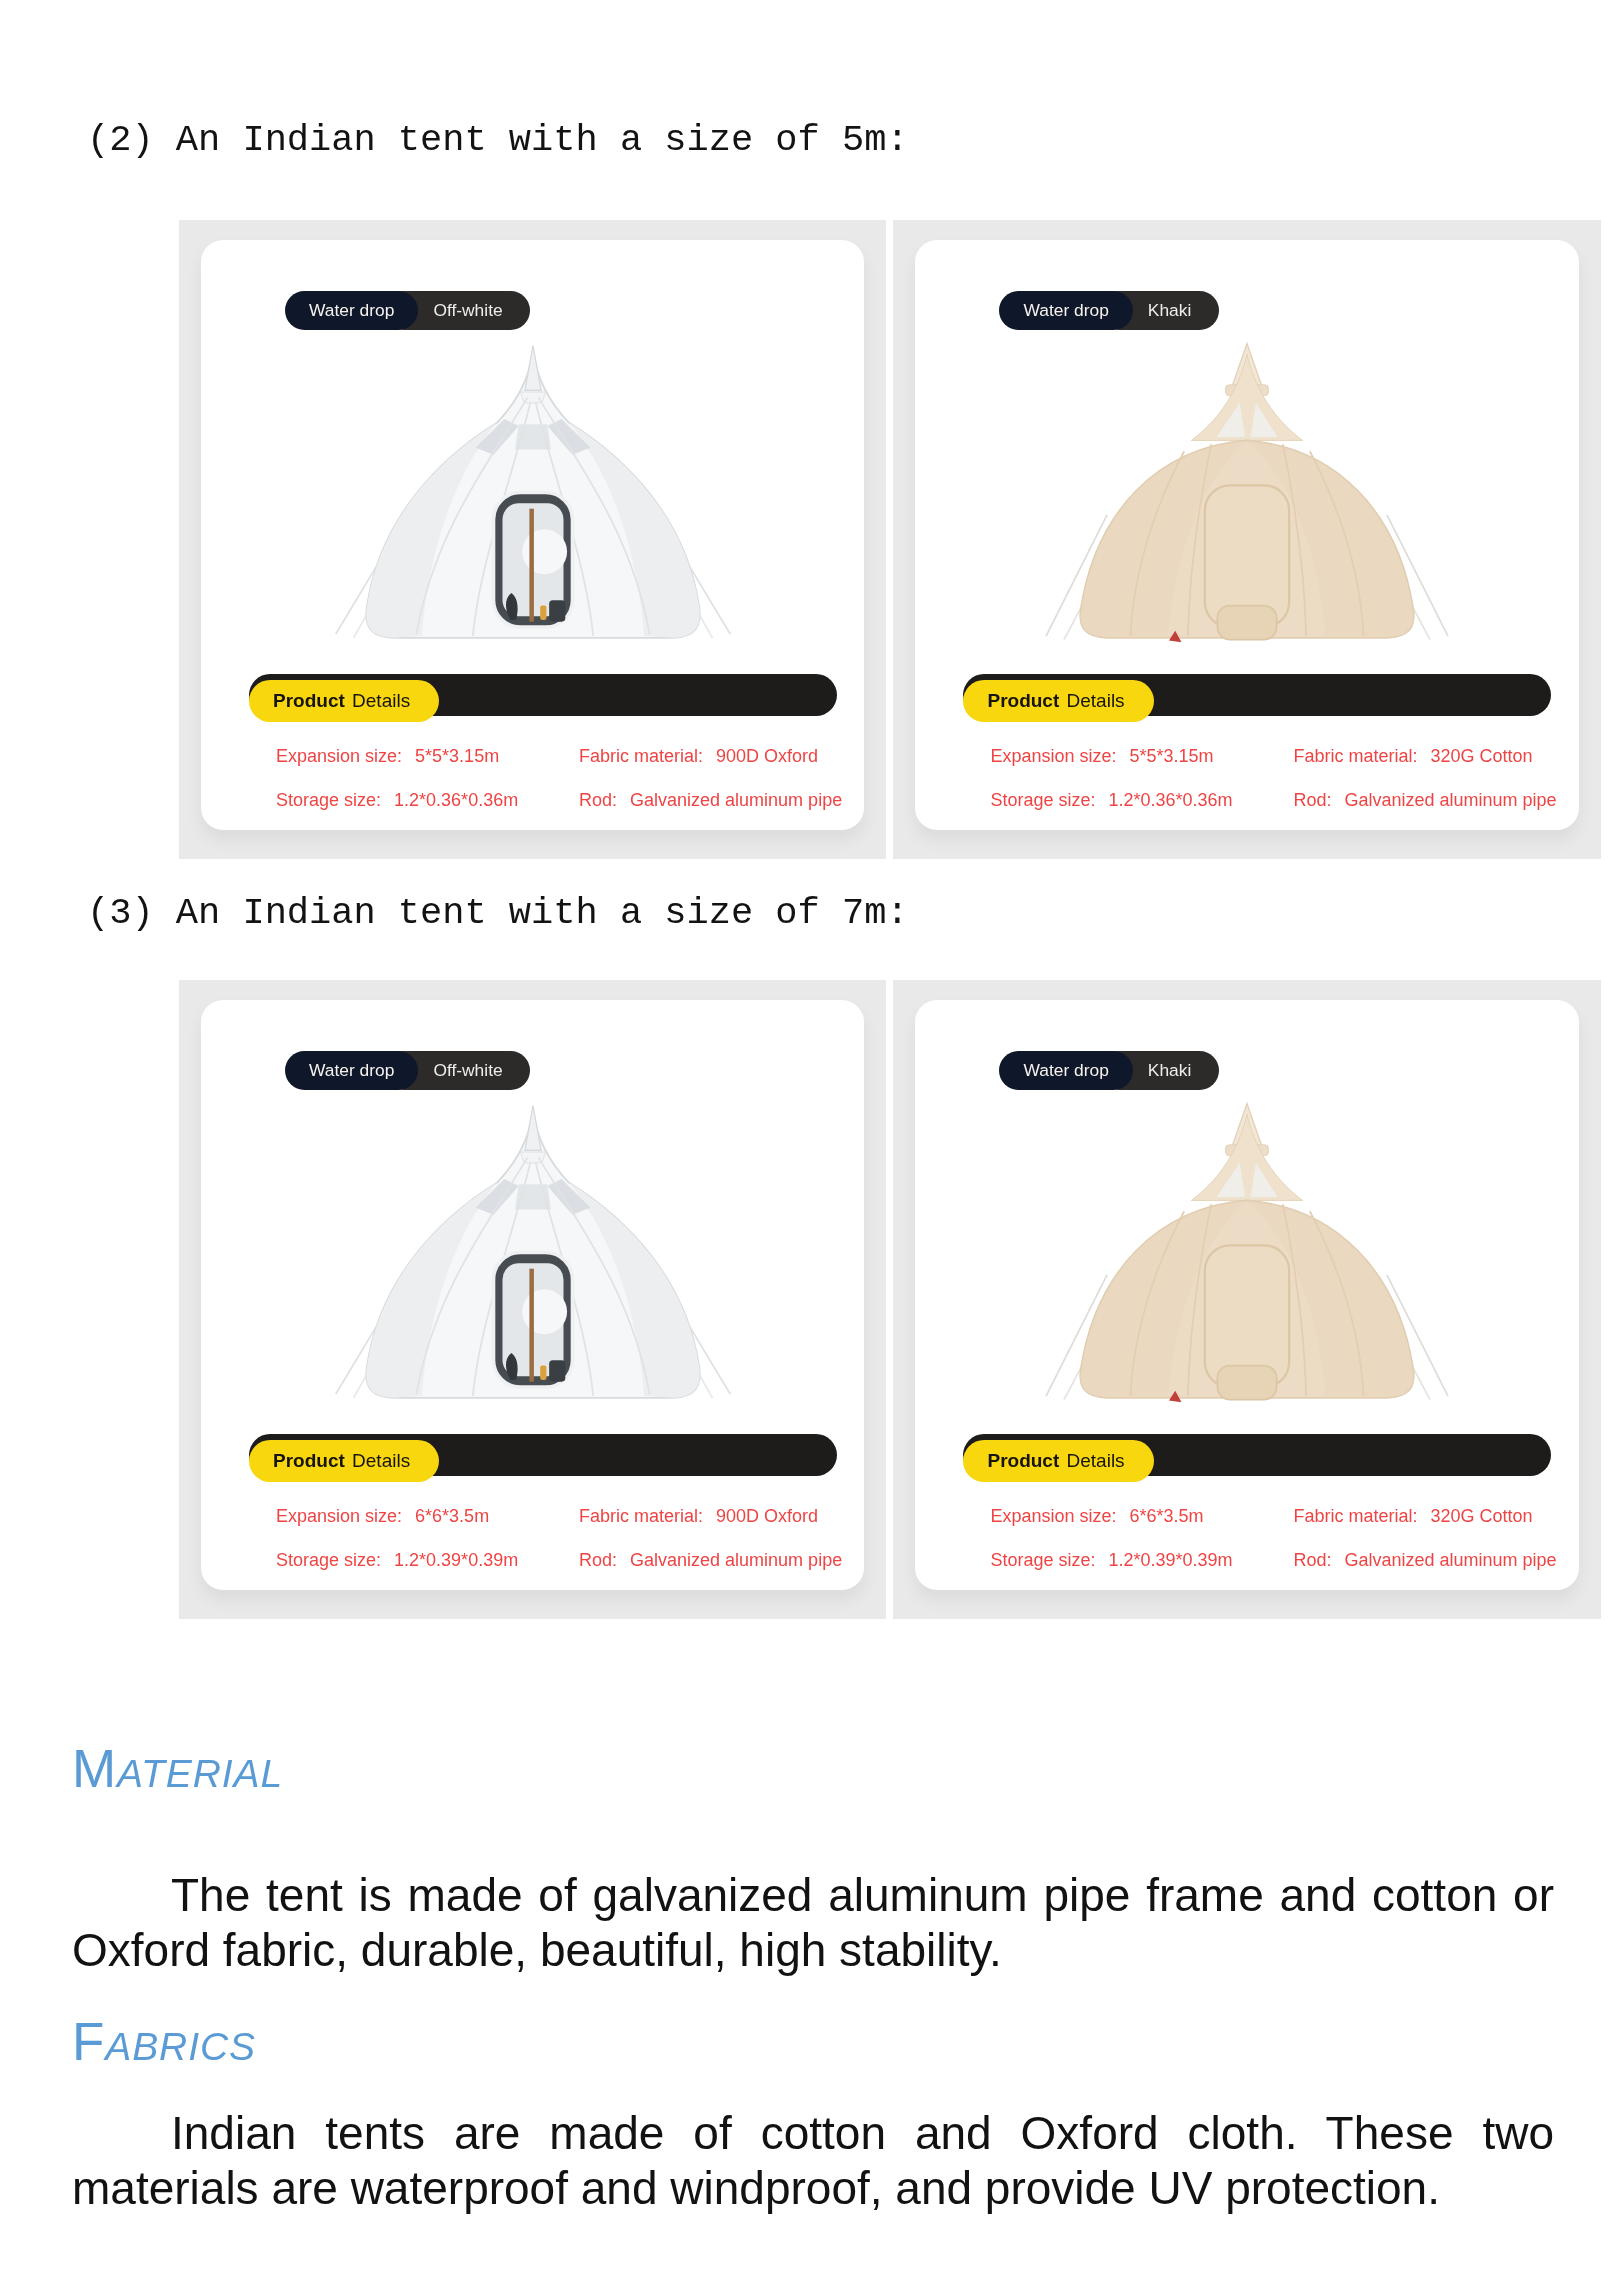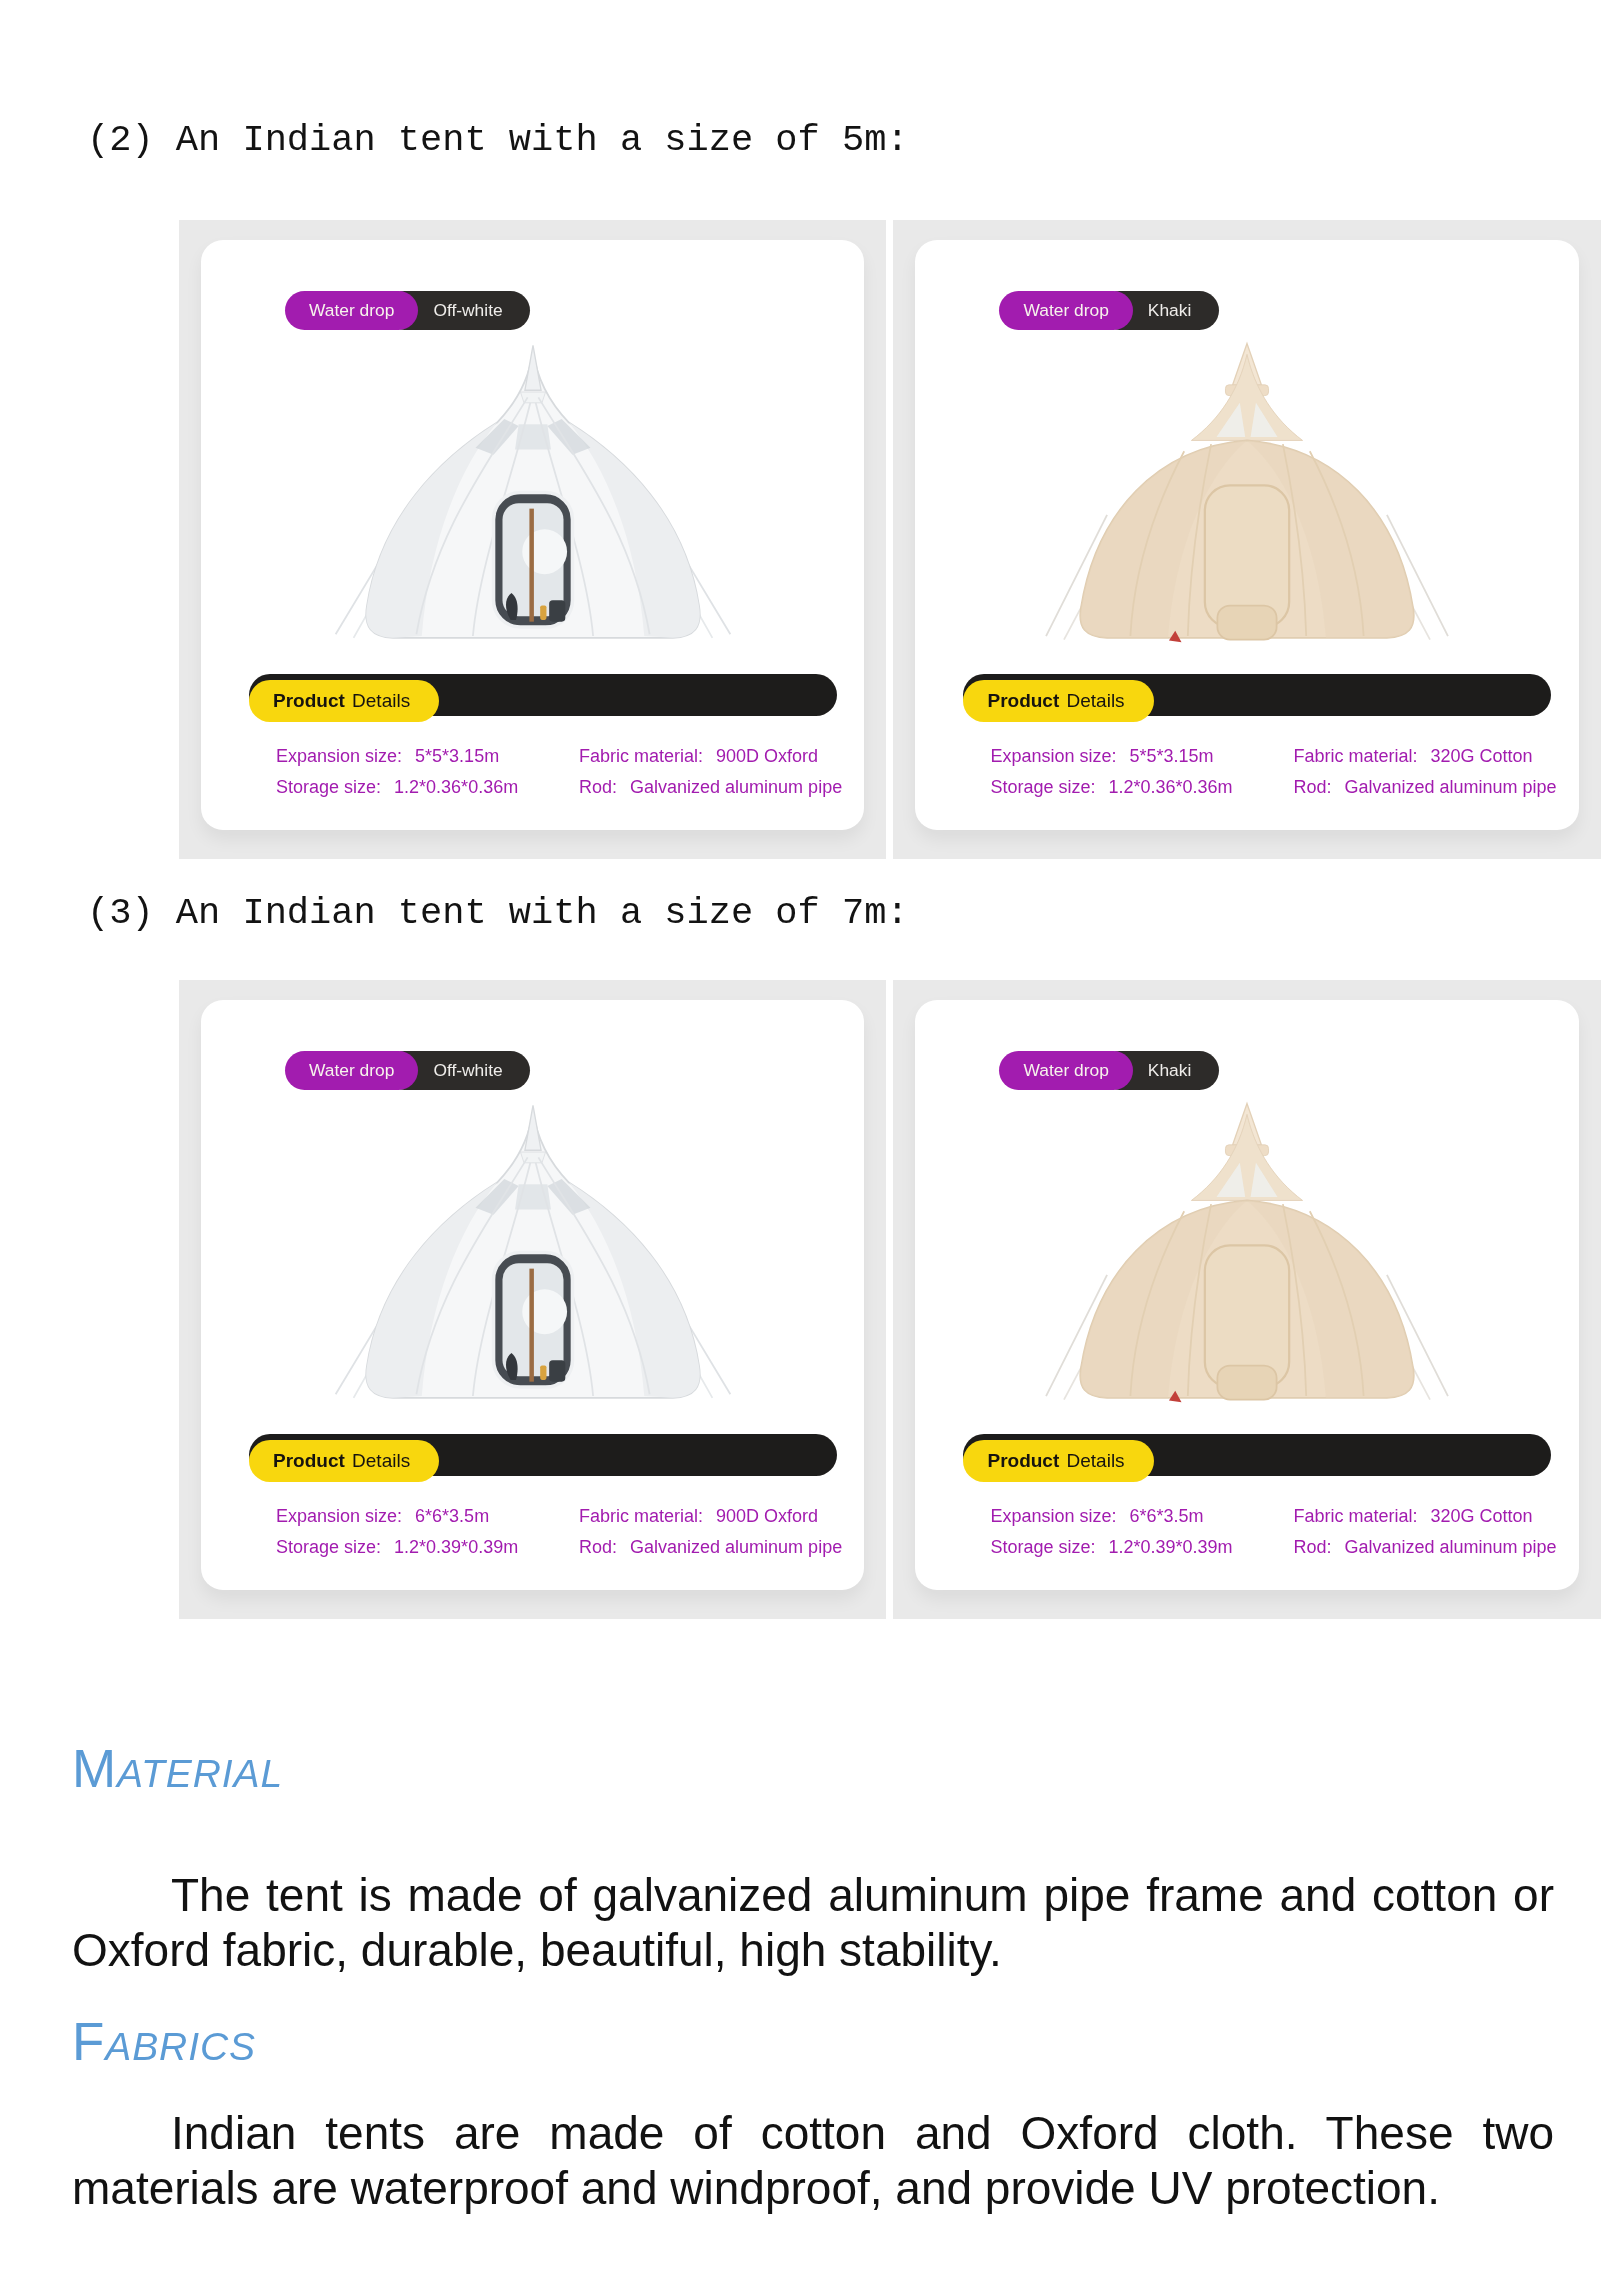--- a/index.html
+++ b/index.html
@@ -23,39 +23,39 @@
   .card {
     position:relative; background:#ffffff; border-radius:22px; height:590px;
     box-shadow:0 9.2px 16.5px rgba(0,0,0,0.06);
     overflow:hidden;
   }
   .chip-row { display:flex; align-items:center; padding:51px 0 0 84px; position:relative; }
   .chip {
     font-size:17.4px; line-height:17.4px; border-radius:917px; white-space:nowrap;
   }
   .chip-tan {
-    position:relative; z-index:2; background:#a21caf; color:#f7f3ec; padding:11px 24px;
+    position:relative; z-index:2; background:#0f172a; color:#f7f3ec; padding:11px 24px;
   }
   .chip-dark {
     position:relative; z-index:1; background:#2d2b29; color:#efedea; padding:11px 27.5px 11px 48px; margin-left:-33px;
   }
   .tent { display:block; width:444px; height:305px; margin:9.2px auto 0 auto; }
   .details-bar {
     position:relative; margin:29px 27.5px 0 48px; height:42px;
     background:#1d1c1b; border-radius:21px;
   }
   .details-pill {
     position:absolute; left:0; top:6px; height:42px; border-radius:21px;
     background:#f8d70e; display:flex; align-items:center; gap:7.3px;
     padding:0 29px 0 24px; font-size:19px; color:#17140f;
   }
   .details-pill .b { font-weight:700; }
   .specs {
-    display:grid; grid-template-columns:303px 1fr; row-gap:10px;
-    margin:30px 22px 0 75px; font-size:18px; color:#a21caf;
+    display:grid; grid-template-columns:303px 1fr; row-gap:23px;
+    margin:30px 22px 0 75px; font-size:18px; color:#ef4444;
   }
   .spec { white-space:nowrap; }
   .spec-value { margin-left:13px; }
 
   .doc-heading { margin:119px 0 0 72px; color:#5b9bd5; letter-spacing:0.9px; line-height:62px; }
   .doc-heading .initial { font-size:53px; }
   .doc-heading .rest { font-size:39px;font-style:italic; }
   .doc-heading.fabrics { margin-top:33px; }
   .doc-para {
     margin:55px 69px 0 72px; font-size:46px; line-height:55px;

